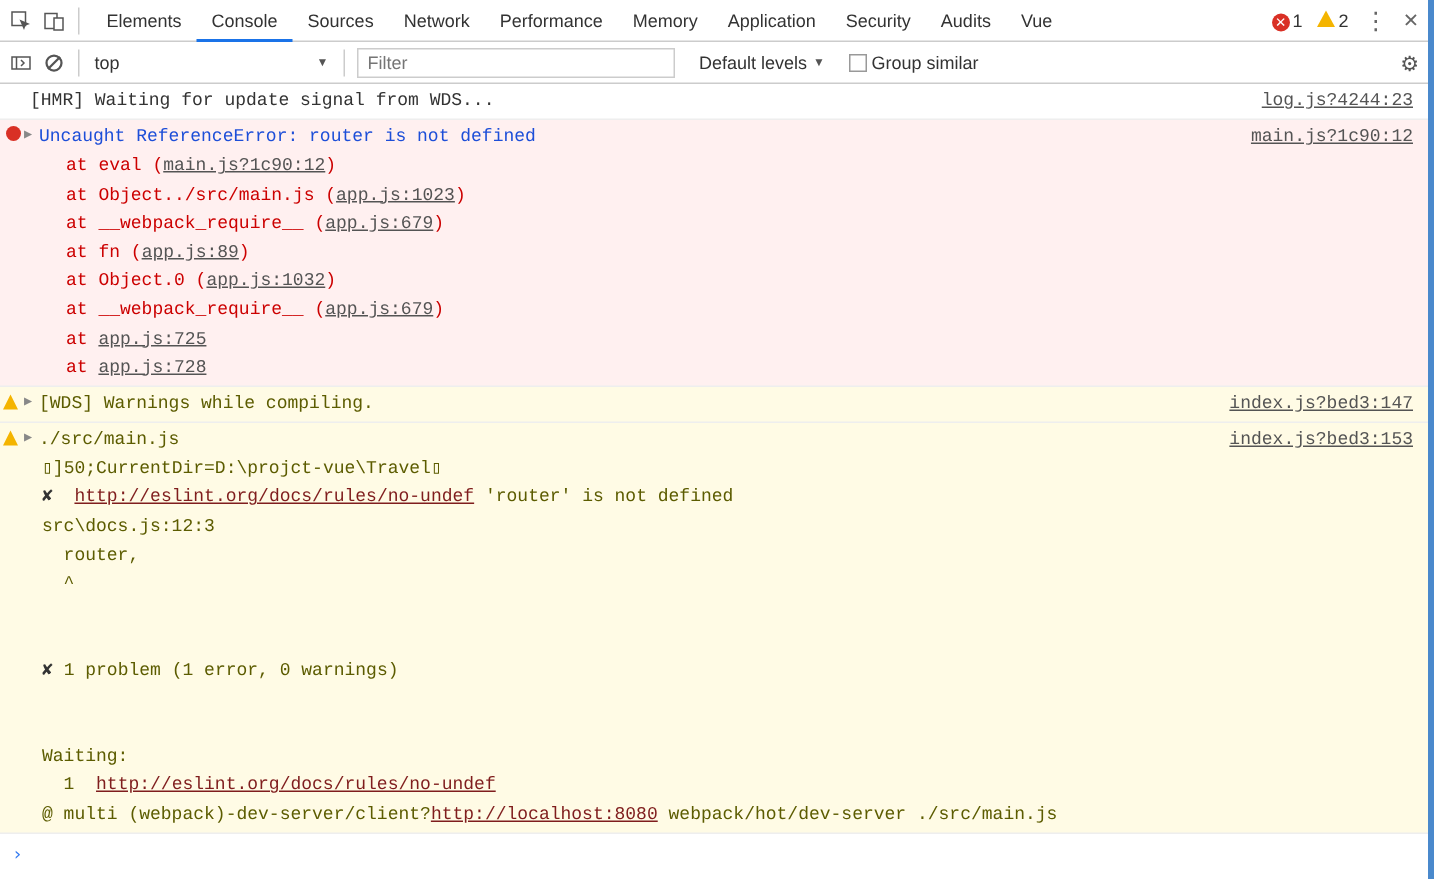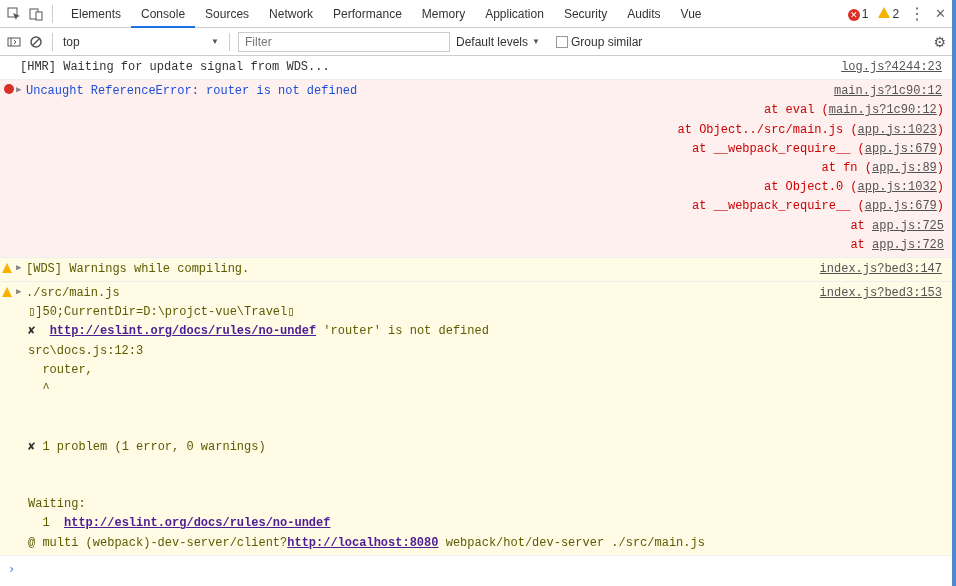--- a/index.html
+++ b/index.html
@@ -27,29 +27,29 @@
 .gear { margin-left: auto; font-size: 14px; color: #555; cursor: pointer; }
 
 .console { font-family: Consolas, "Courier New", monospace; font-size: 12px; line-height: 1.6; }
 .row { position: relative; padding: 2px 8px 2px 20px; border-bottom: 1px solid #eee; }
 .row .src { position: absolute; right: 10px; top: 2px; color: #545454; text-decoration: underline; cursor: pointer; }
 
 .row.error { background: #fff0f0; color: #c00; }
 .row.error .badge { position: absolute; left: 4px; top: 4px; width: 10px; height: 10px; border-radius: 50%; background: #d93025; }
 .row.error .caret, .row.warn .caret { position: absolute; left: 16px; top: 3px; font-size: 9px; color: #888; cursor: pointer; }
 .row.error .msg-head { color: #1d4ed8; padding-left: 6px; }
-.stack { padding-left: 24px; text-align: right; }
+.stack { padding-left: 24px; }
 .stack .ln { color: #c00; }
 .stack a { color: #545454; text-decoration: underline; cursor: pointer; }
 
 .row.warn { background: #fffbe5; }
 .row.warn .badge-w { position: absolute; left: 2px; top: 5px; width: 0; height: 0; border-left: 5px solid transparent; border-right: 5px solid transparent; border-bottom: 10px solid #f4b400; }
 .row.warn .txt { color: #5c5c00; }
 .row.warn .warnblock { padding-left: 8px; }
-.row.warn a { color: #4c1d95; text-decoration: underline; font-weight: bold; }
+.row.warn a { color: #7f1d1d; text-decoration: underline; }
 .cross { color: #333; font-weight: bold; }
 
 .prompt-row { padding: 4px 8px; color: #367cf1; font-family: Consolas, monospace; }
 </style>
 </head>
 <body>
 
 <div class="toolbar">
   <span class="toolbar-icon">
     <svg width="14" height="14" viewBox="0 0 14 14">
@@ -98,21 +98,21 @@
         <line x1="3" y1="11" x2="11" y2="3" stroke="#555" stroke-width="1.5"></line>
       </svg>
   </span>
   <span class="fb-sep"></span>
   <span class="context-sel">
     <span>top</span>
     <span class="tri">▼</span>
   </span>
   <span class="fb-sep"></span>
   <input class="filter-input" placeholder="Filter" style="">
-  <span class="levels-btn" style="margin-left:0;">
+  <span class="levels-btn" style="margin-left:10px;">
     <span>Default levels</span>
     <span class="tri">▼</span>
   </span>
   <span class="group-lbl" style="margin-left:10px;">
     <span class="chk"></span><span>Group similar</span>
   </span>
   <span class="gear">⚙</span>
 </div>
 
 <div class="console">

